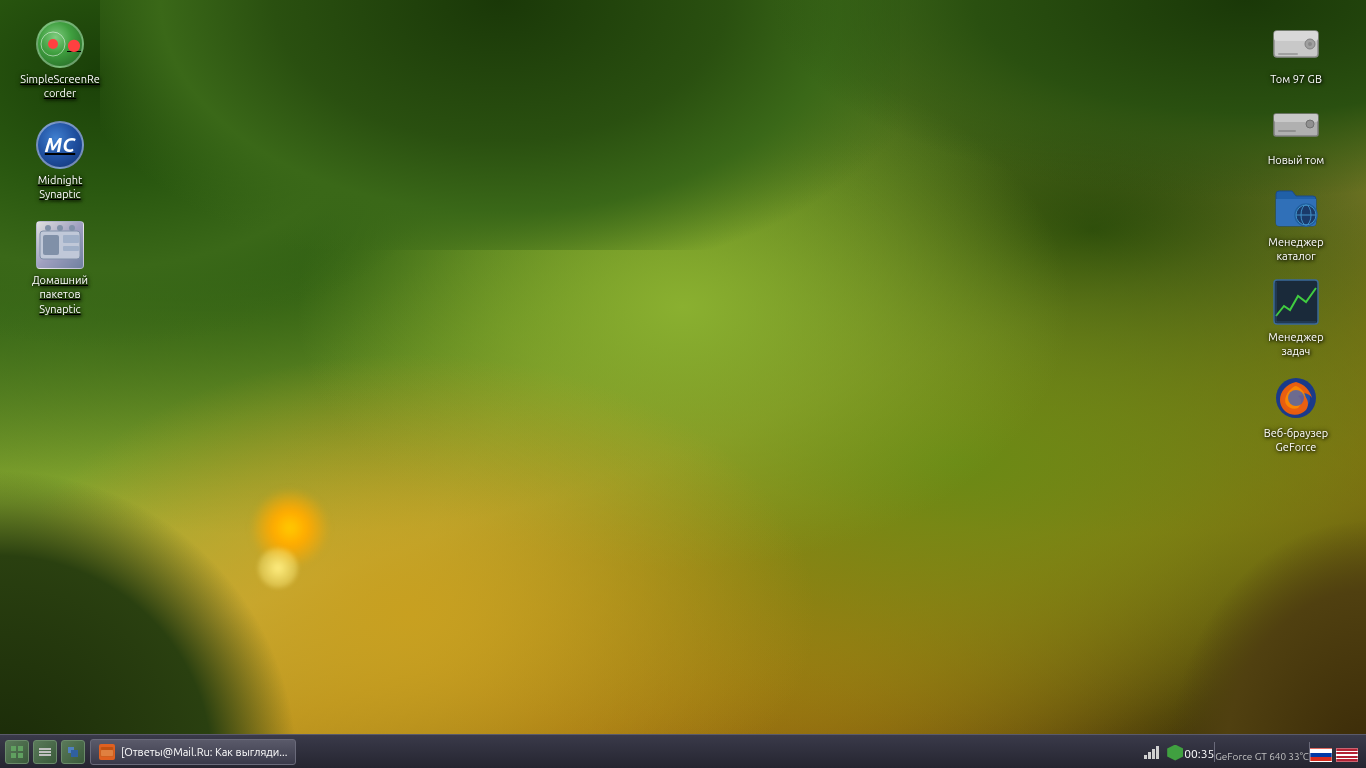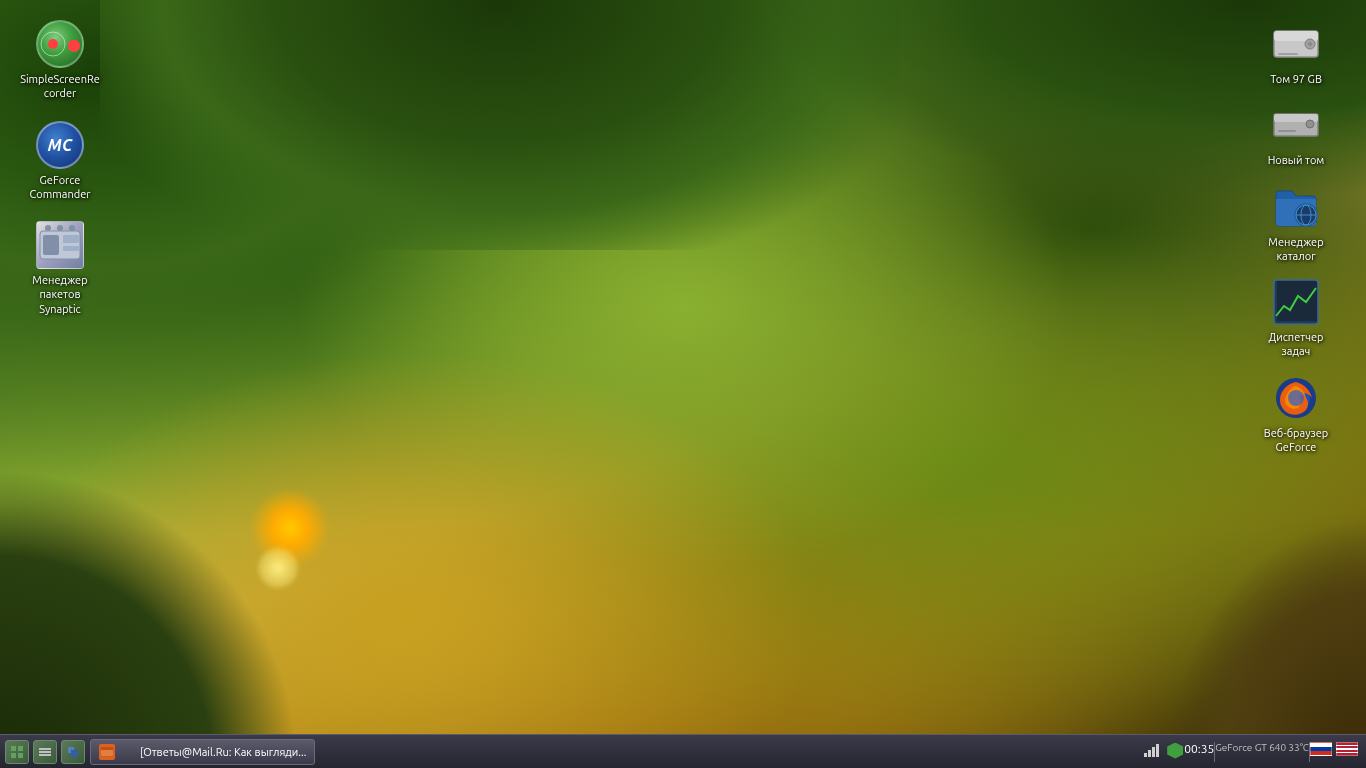--- a/index.html
+++ b/index.html
@@ -71,20 +71,21 @@
 
     
     #desktop-icons-left {
       position: absolute;
       top: 20px;
       left: 20px;
       display: flex;
       flex-direction: column;
       gap: 20px;
       z-index: 10;
+      text-decoration: underline;
     }
 
     #desktop-icons-right {
       position: absolute;
       top: 20px;
       right: 30px;
       display: flex;
       flex-direction: column;
       gap: 15px;
       z-index: 10;
@@ -141,21 +142,21 @@
       width: 48px;
       height: 48px;
       border-radius: 50%;
       background: radial-gradient(circle at 40% 35%, #4080d0 0%, #2050a0 50%, #103070 100%);
       border: 2px solid rgba(255,255,255,0.4);
       display: flex;
       align-items: center;
       justify-content: center;
       color: white;
       font-weight: bold;
-      font-size: 16px;
+      font-size: 20px;
       font-style: italic;
     }
 
     
     .icon-synaptic {
       width: 48px;
       height: 48px;
       background: linear-gradient(135deg, #e0e0e0 0%, #a0a0c0 50%, #7080a0 100%);
       border-radius: 4px;
       border: 1px solid rgba(255,255,255,0.3);
@@ -195,42 +196,41 @@
       border-radius: 3px;
       display: flex;
       align-items: center;
       padding: 0 8px;
       cursor: pointer;
       color: white;
       font-size: 11px;
       white-space: nowrap;
       overflow: hidden;
       text-overflow: ellipsis;
-      gap: 19px;
     }
 
     #taskbar-window-icon {
       width: 16px;
       height: 16px;
       background: #e06020;
       border-radius: 2px;
       margin-right: 6px;
       flex-shrink: 0;
       display: flex;
       align-items: center;
       justify-content: center;
       color: white;
       font-size: 9px;
       font-weight: bold;
     }
 
     #taskbar-right {
       margin-left: auto;
       display: flex;
-      align-items: flex-start;
+      align-items: flex-end;
       padding: 0 8px;
     }
 
     #system-tray {
       display: flex;
       align-items: center;
       gap: 6px;
     }
 
     .tray-icon {
@@ -336,38 +336,38 @@
           </svg>
         </div>
       </div>
       <span class="icon-label">SimpleScreenRecorder</span>
     </div>
 
     <div class="desktop-icon">
       <div class="icon-img">
         <div class="icon-mc">MC</div>
       </div>
-      <span class="icon-label">GeForce Commander</span>
+      <span class="icon-label">Midnight Synaptic</span>
     </div>
 
     <div class="desktop-icon">
       <div class="icon-img">
         <div class="icon-synaptic">
           <svg class="synaptic-svg" viewBox="0 0 44 44">
             <rect x="2" y="8" width="40" height="28" rx="3" fill="#c0c8d8" stroke="#8090a8" stroke-width="1"></rect>
             <rect x="5" y="12" width="16" height="20" rx="2" fill="#8090a8"></rect>
             <rect x="25" y="12" width="16" height="8" rx="1" fill="#a0b0c8"></rect>
             <rect x="25" y="23" width="16" height="5" rx="1" fill="#a0b0c8"></rect>
             <circle cx="10" cy="5" r="3" fill="#8090a8"></circle>
             <circle cx="22" cy="5" r="3" fill="#8090a8"></circle>
             <circle cx="34" cy="5" r="3" fill="#8090a8"></circle>
           </svg>
         </div>
       </div>
-      <span class="icon-label">Менеджер пакетов Synaptic</span>
+      <span class="icon-label">Домашний пакетов Synaptic</span>
     </div>
 
   </div>
 
   <div id="desktop-icons-right">
 
     <div class="desktop-icon">
       <div class="icon-img">
         <svg width="48" height="38" viewBox="0 0 48 38">
           <rect x="2" y="6" width="44" height="26" rx="3" fill="#c8c8c8" stroke="#909090" stroke-width="1.5"></rect>
@@ -410,21 +410,21 @@
 
     <div class="desktop-icon">
       <div class="icon-img">
         <svg width="48" height="48" viewBox="0 0 48 48">
           <rect x="2" y="2" width="44" height="44" rx="3" fill="#1a2a3a" stroke="#3a6a9a" stroke-width="1.5"></rect>
           <polyline points="4,38 12,28 18,32 26,18 34,24 44,10" fill="none" stroke="#40cc40" stroke-width="2"></polyline>
           <line x1="4" y1="44" x2="44" y2="44" stroke="#3a6a9a" stroke-width="0.5"></line>
           <line x1="4" y1="4" x2="4" y2="44" stroke="#3a6a9a" stroke-width="0.5"></line>
         </svg>
       </div>
-      <span class="icon-label">Диспетчер задач</span>
+      <span class="icon-label">Менеджер задач</span>
     </div>
 
     <div class="desktop-icon">
       <div class="icon-img">
         <svg width="48" height="48" viewBox="0 0 48 48">
           <circle cx="24" cy="24" r="20" fill="#1a3a8a"></circle>
           <circle cx="24" cy="24" r="14" fill="#2050aa"></circle>
 
           <path d="M24 8 C32 10 38 16 40 24 C38 20 32 18 28 20 C36 22 38 30 34 36 C30 40 24 42 18 40 C12 38 8 32 8 26 C8 18 14 10 24 8 Z" fill="#ff6000" opacity="0.9"></path>
           <path d="M24 12 C30 14 34 20 34 26 C34 22 30 20 26 22 C30 24 30 30 26 34 C22 36 16 34 14 30 C12 26 14 20 18 16 C20 14 22 12 24 12 Z" fill="#ff9000" opacity="0.8"></path>

